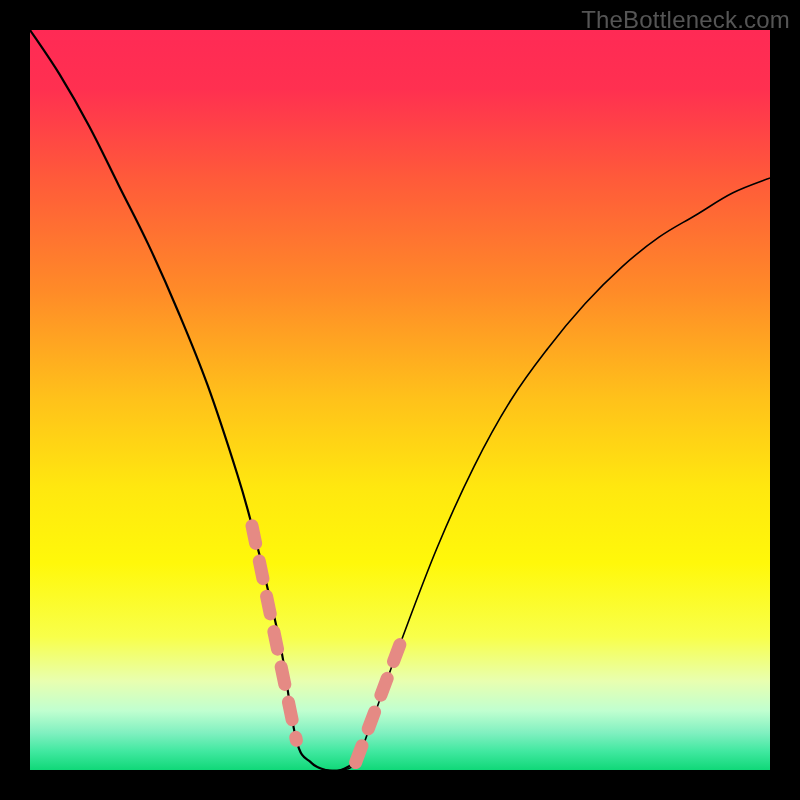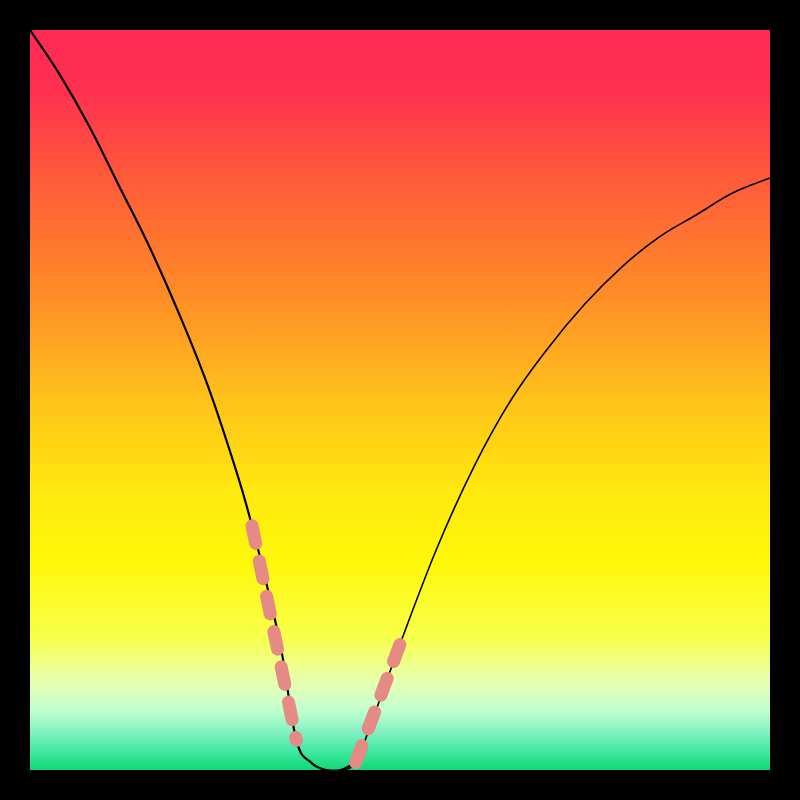--- a/index.html
+++ b/index.html
@@ -67,14 +67,15 @@
     <svg class="curves" viewBox="0 0 740 740" preserveAspectRatio="none">
       <path id="curve-left" fill="none" stroke="#000000" stroke-width="2.2" d="M 0 0 C 5.328 7.992000000000016, 18.944000000000003 27.084000000000085, 29.6 44.40000000000009 C 40.256 61.71600000000009, 48.544000000000004 76.22000000000007, 59.2 96.20000000000005 C 69.856 116.18000000000002, 78.14399999999999 134.088, 88.8 155.39999999999998 C 99.456 176.71199999999996, 107.744 191.95600000000002, 118.4 214.60000000000002 C 129.056 237.24400000000003, 137.344 255.892, 148 281.2 C 158.656 306.508, 166.944 325.89599999999996, 177.6 355.2 C 188.256 384.504, 199.20800000000003 418.692, 207.20000000000002 444 C 215.192 469.308, 216.672 475.81999999999994, 222 495.79999999999995 C 227.328 515.78, 231.472 532.356, 236.8 555 C 242.12800000000001 577.644, 246.27200000000002 593.628, 251.60000000000002 621.6 C 256.928 649.572, 261.072 690.42, 266.4 710.4 C 271.72799999999995 730.38, 275.87199999999996 727.272, 281.2 732.6 C 286.528 737.928, 290.67199999999997 738.668, 296 740 C 301.32800000000003 741.332, 305.472 741.332, 310.8 740 C 316.12800000000004 738.668, 322.93600000000004 733.932, 325.6 732.6"></path>
       <path id="curve-right" fill="none" stroke="#000000" stroke-width="1.6" d="M 296 740 C 298.664 740, 305.472 741.332, 310.8 740 C 316.12800000000004 738.668, 320.272 740.592, 325.6 732.6 C 330.92800000000005 724.6080000000001, 332.408 716.912, 340.40000000000003 695.6 C 348.39200000000005 674.288, 358.012 646.168, 370 614.2 C 381.988 582.2320000000001, 393.68000000000006 549.968, 407.00000000000006 518 C 420.32000000000005 486.032, 430.68 463.24, 444 436.6 C 457.32 409.96000000000004, 467.68 391.312, 481 370 C 494.32 348.688, 504.68 335.516, 518 318.20000000000005 C 531.32 300.88400000000007, 541.68 288.452, 555 273.8 C 568.32 259.148, 578.68 248.78799999999995, 592 236.79999999999995 C 605.32 224.81199999999995, 615.68 216.52400000000003, 629 207.20000000000005 C 642.32 197.87600000000006, 652.68 192.99200000000002, 666 185 C 679.32 177.00799999999998, 689.68 169.45999999999995, 703 162.79999999999995 C 716.32 156.13999999999996, 733.34 150.664, 740 148"></path>
 
       <path id="dash-left" fill="none" stroke-linecap="round" stroke-dasharray="18 18" d="M 222 495.79999999999995 L 266.4 710.4" stroke="#e58a84" stroke-width="13"></path>
       <path id="dash-right" fill="none" stroke-linecap="round" stroke-dasharray="18 18" d="M 325.6 732.6 L 370 614.2" stroke="#e58a84" stroke-width="13"></path>
     </svg>
 
   </div>
 
+  <div class="watermark">TheBottleneck.com</div>
 
 </div>
 
 </body></html>

